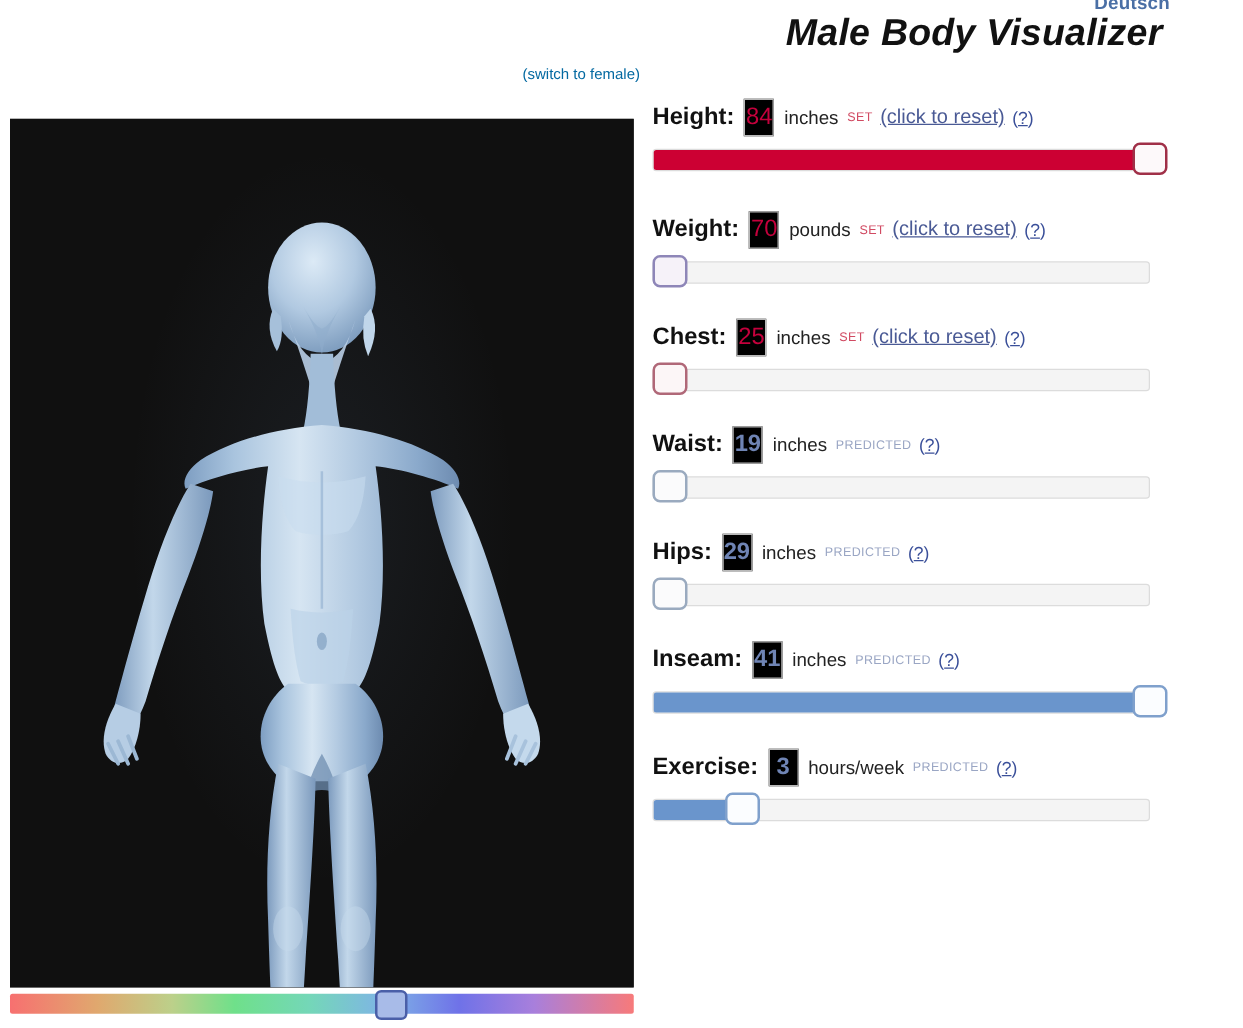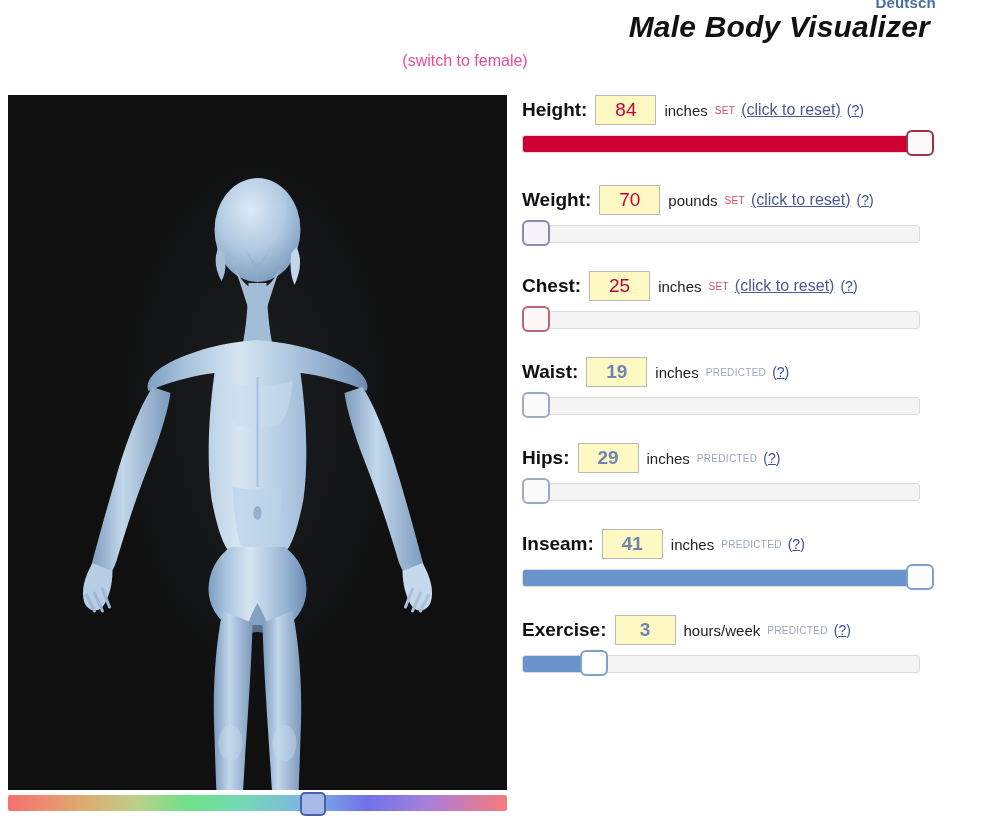--- a/index.html
+++ b/index.html
@@ -21,21 +21,21 @@
   .page-title {
     position: absolute; top: 10px; left: 0; width: 930px;
     text-align: right;
     font-size: 30px; font-weight: bold; color: #111;
     letter-spacing: .2px;
     font-style: italic;
   }
   .switch-gender {
     position: absolute; top: 52px; left: 0; width: 930px;
     text-align: center;
-    font-size: 16px; color: #ec4899; text-decoration: none;
+    font-size: 12px; color: #0369a1; text-decoration: none;
   }
 
   
   .viewer {
     position: absolute; left: 8px; top: 95px;
     width: 499px; height: 695px;
     background: #111111;
     overflow: hidden;
   }
   .viewer .stage {
@@ -57,33 +57,33 @@
       #f77070 0%, #e0a86e 14%, #bcd08a 26%, #6fe08a 36%,
       #74d7b8 48%, #7fb4e6 60%, #6f72e8 72%, #a87fdc 84%, #f77a7a 100%);
   }
   .hue-thumb {
     position:absolute; left:292px; top:0px; width:26px; height:24px;
     border:2px solid #4a5fa8; border-radius:5px;
     background:#a8bbe8;
   }
 
   
-  .controls { position:absolute; left:522px; top:92px; width:460px; }
+  .controls { position:absolute; left:522px; top:76px; width:460px; }
   .group { position:relative; margin-bottom: 2px; }
   .row {
     display:flex; align-items:center; gap:0px;
     height: 36px; white-space: nowrap;
   }
   .m-label {
     font-size:19px; font-weight:bold; color:#111;
     margin-right:8px;
   }
   .m-value {
-    width:61px; height:30px; line-height:28px;
-    border:1px solid #b9b9b9; background:#fef9c3;
+    width:24px; height:30px; line-height:28px;
+    border:1px solid #b9b9b9; background:#000000;
     text-align:center; font-size:19px; color:#c4003c;
     margin-right:8px;
   }
   .m-value.predicted { color:#6f84b4;font-weight:bold; }
   .m-unit { font-size:15px; color:#222; margin-right:7px; }
   .m-state { font-size:10px; color:#d14a62; letter-spacing:.3px; margin-right:6px; }
   .m-state.predicted { color:#9aa6c4; }
   .m-reset {
     font-size:16px; color:#4a5a95; text-decoration:underline;
     margin-right:6px; cursor:pointer;

